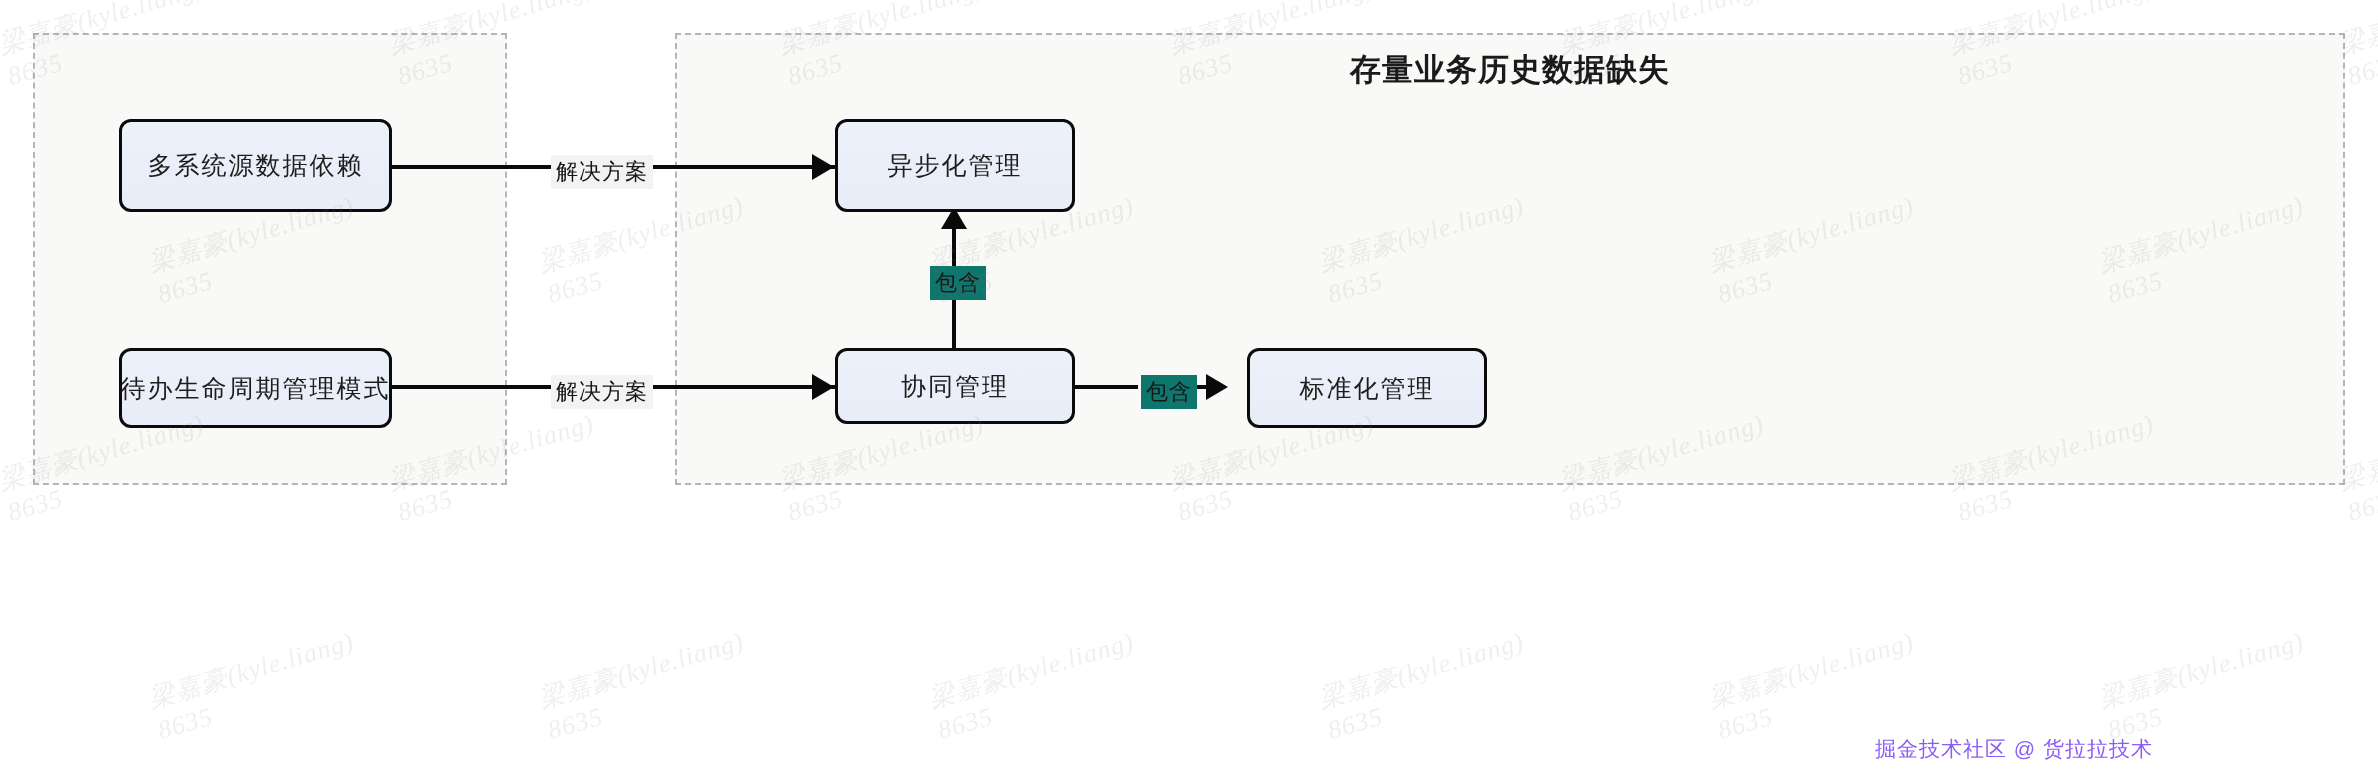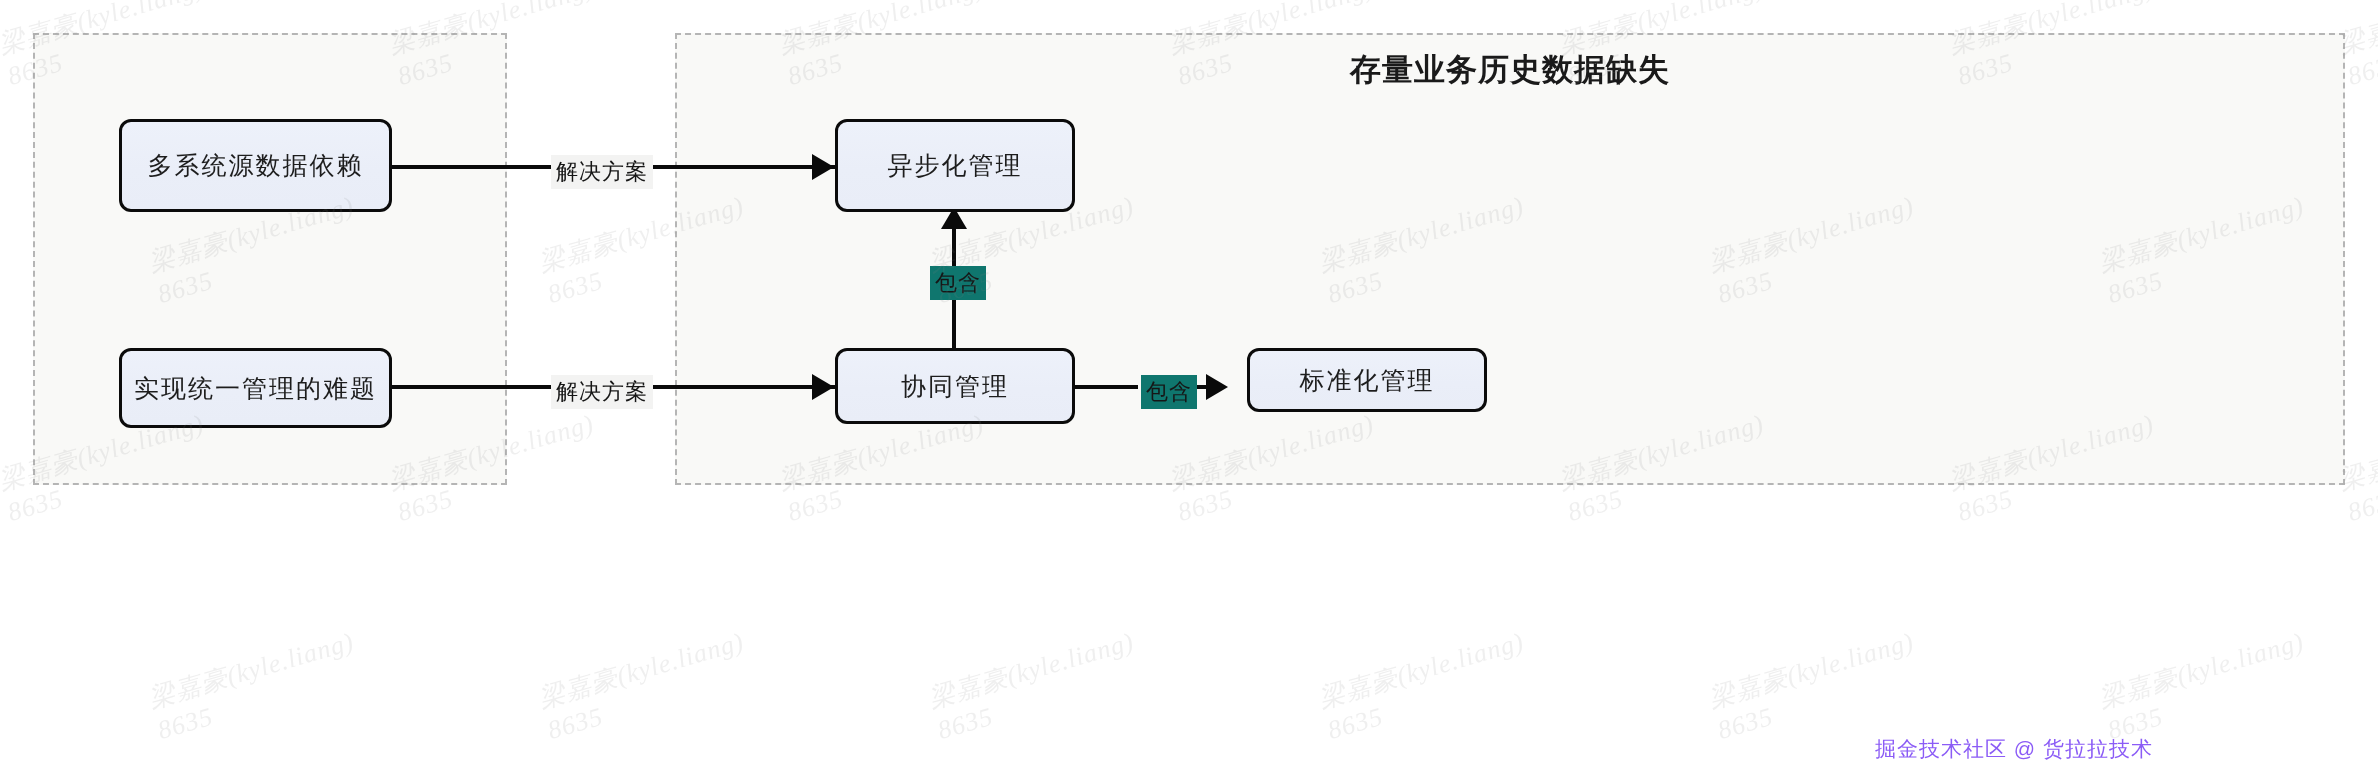--- a/index.html
+++ b/index.html
@@ -171,32 +171,32 @@
   <div class="arrow-right" style="left:1206px; top:374px;"></div>
   <div class="edge-label chip" style="left:1141px; top:375px;">
     <span>包含</span>
   </div>
 
   <div class="node" style="left:119px; top:119px; width:273px; height:93px;">
     <span class="node-label">多系统源数据依赖</span>
   </div>
 
   <div class="node" style="left:119px; top:348px; width:273px; height:80px;">
-    <span class="node-label">实现统一管理的难题</span>
+    <span class="node-label">待办生命周期管理模式</span>
   </div>
 
   <div class="node" style="left:835px; top:119px; width:240px; height:93px;">
     <span class="node-label">异步化管理</span>
   </div>
 
   <div class="node" style="left:835px; top:348px; width:240px; height:76px;">
     <span class="node-label">协同管理</span>
   </div>
 
-  <div class="node" style="left:1247px; top:348px; width:240px; height:64px;">
+  <div class="node" style="left:1247px; top:348px; width:240px; height:80px;">
     <span class="node-label">标准化管理</span>
   </div>
 
   <div class="watermark-layer" id="wm-layer">
       <div class="wm" style="left: 0px; top: 0px;"><span>梁嘉豪(kyle.liang)</span><br><span>8635</span></div>
       <div class="wm" style="left: 390px; top: 0px;"><span>梁嘉豪(kyle.liang)</span><br><span>8635</span></div>
       <div class="wm" style="left: 780px; top: 0px;"><span>梁嘉豪(kyle.liang)</span><br><span>8635</span></div>
       <div class="wm" style="left: 1170px; top: 0px;"><span>梁嘉豪(kyle.liang)</span><br><span>8635</span></div>
       <div class="wm" style="left: 1560px; top: 0px;"><span>梁嘉豪(kyle.liang)</span><br><span>8635</span></div>
       <div class="wm" style="left: 1950px; top: 0px;"><span>梁嘉豪(kyle.liang)</span><br><span>8635</span></div>

